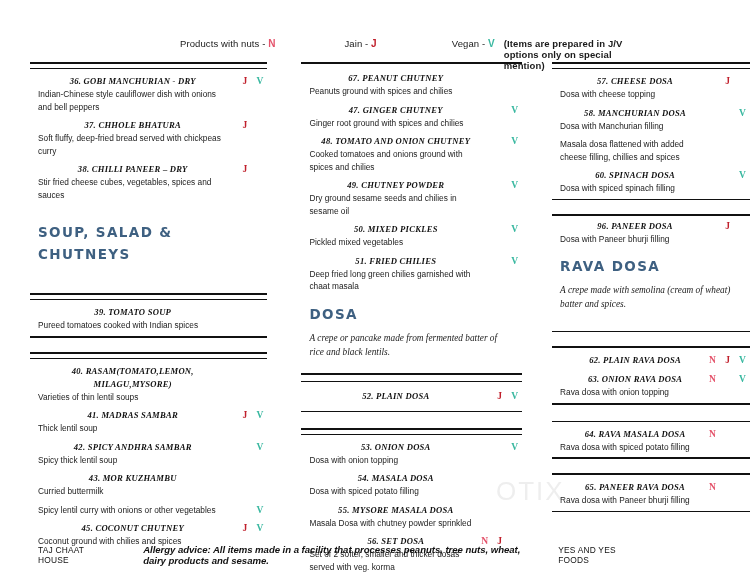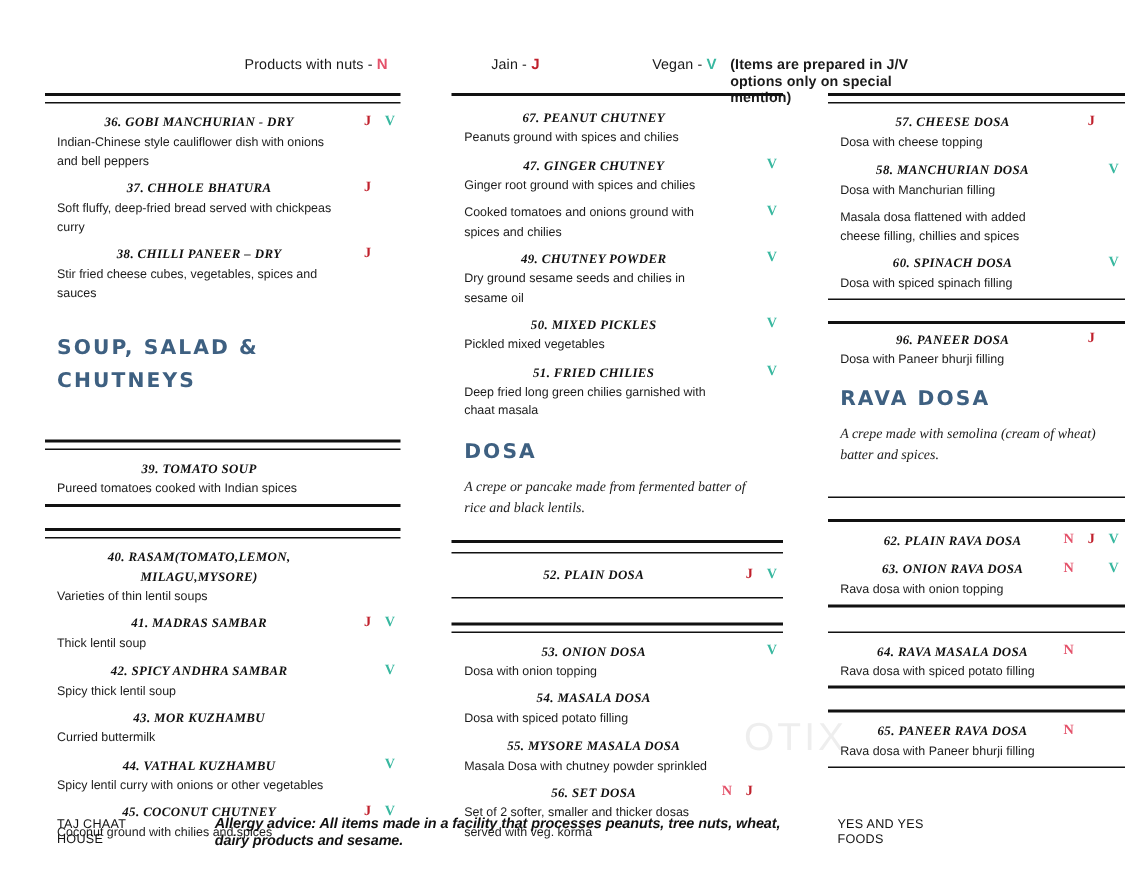--- a/index.html
+++ b/index.html
@@ -10,21 +10,21 @@
     width: 750px; height: 580px;
     font-family: "Liberation Sans", sans-serif;
     color: #1a1a1a;
     position: relative;
     overflow: hidden;
   }
 
   
   .legend {
     position: absolute;
-    top: 38px; left: 0; width: 618px;
+    top: 38px; left: 17px; width: 618px;
     display: flex;
     font-size: 9.5px;
     letter-spacing: .1px;
   }
   .legend .lg-item { white-space: nowrap; }
   .legend .lg-nuts { margin-left: 163px; }
   .legend .lg-jain { margin-left: 69px; }
   .legend .lg-vegan { margin-left: 75px; }
   .legend .lg-note { margin-left: 9px; font-weight: bold; font-size: 9.5px; }
   .legend .mk { font-weight: bold; font-size: 10px; }
@@ -285,21 +285,20 @@
           <div class="item-name">43. MOR KUZHAMBU</div>
           <div class="item-desc">Curried buttermilk</div>
           <div class="tags">
             <span class="blank">&nbsp;</span>
             <span class="blank">&nbsp;</span>
             <span class="blank">&nbsp;</span>
           </div>
         </div>
         <div class="sp6"></div>
         <div class="item">
-          <div class="item-name">44. VATHAL KUZHAMBU</div>
           <div class="item-desc">Spicy lentil curry with onions or other vegetables</div>
           <div class="tags">
             <span class="blank">&nbsp;</span>
             <span class="blank">&nbsp;</span>
             <span class="mk-V">V</span>
           </div>
         </div>
         <div class="sp6"></div>
         <div class="item">
           <div class="item-name">45. COCONUT CHUTNEY</div>
@@ -331,20 +330,21 @@
           <div class="item-name">47. GINGER CHUTNEY</div>
           <div class="item-desc">Ginger root ground with spices and chilies</div>
           <div class="tags">
             <span class="blank">&nbsp;</span>
             <span class="blank">&nbsp;</span>
             <span class="mk-V">V</span>
           </div>
         </div>
         <div class="sp6"></div>
         <div class="item">
+          <div class="item-name">48. TOMATO AND ONION CHUTNEY</div>
           <div class="item-desc">Cooked tomatoes and onions ground with spices and chilies</div>
           <div class="tags">
             <span class="blank">&nbsp;</span>
             <span class="blank">&nbsp;</span>
             <span class="mk-V">V</span>
           </div>
         </div>
         <div class="sp6"></div>
         <div class="item">
           <div class="item-name">49. CHUTNEY POWDER</div>

